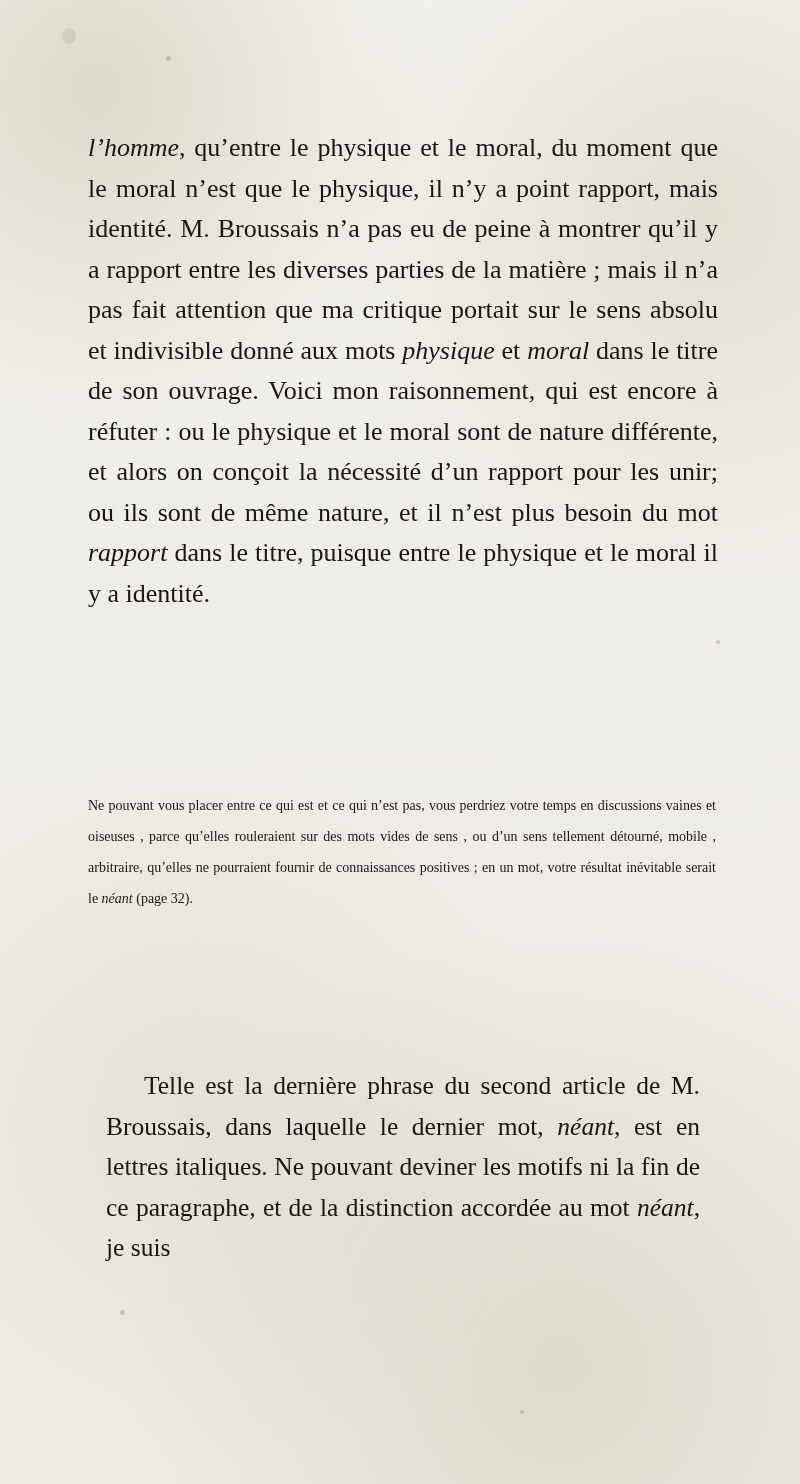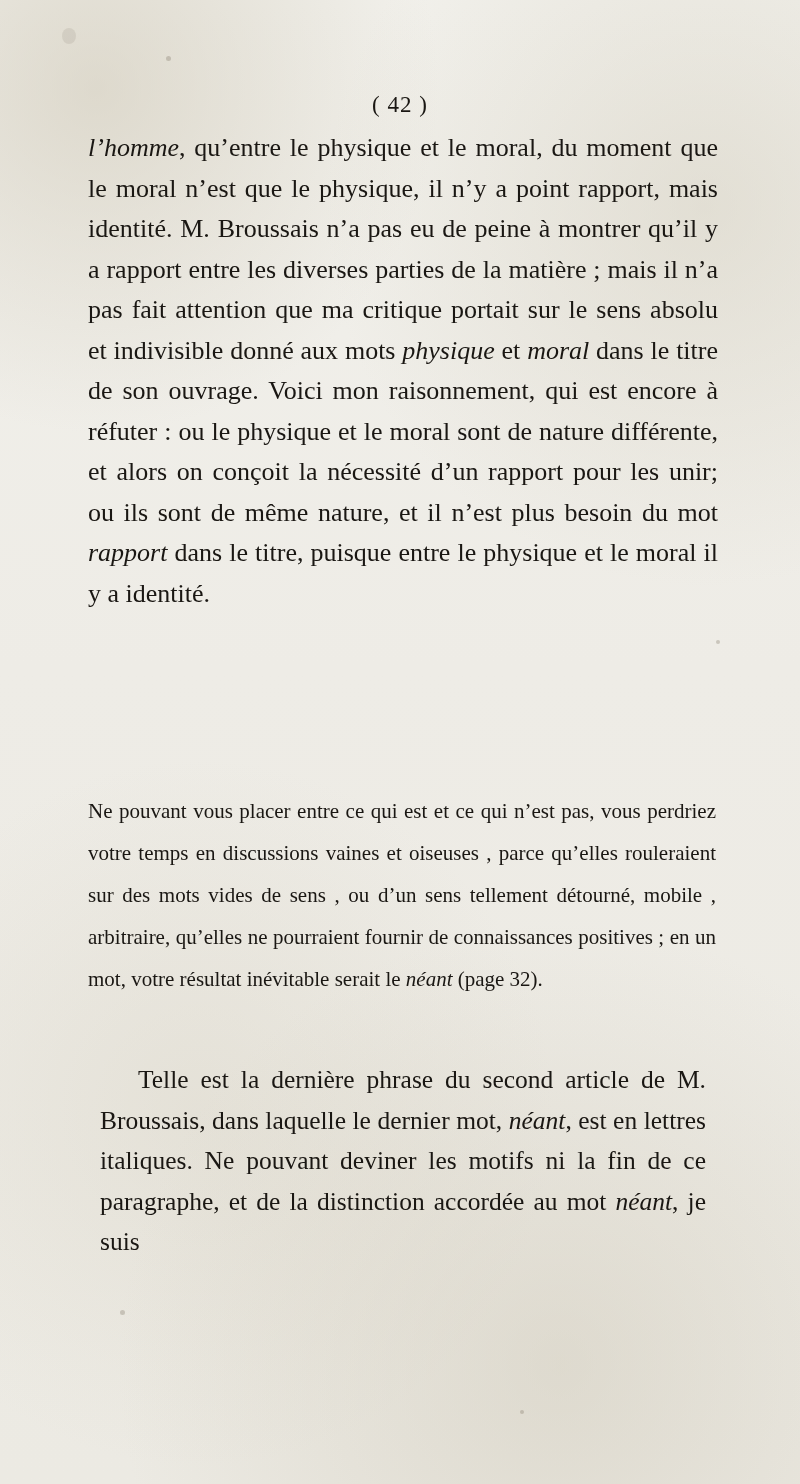--- a/index.html
+++ b/index.html
@@ -63,50 +63,49 @@
     margin: 0;
   }
   .it {
     font-style: italic;
   }
   .note {
     position: absolute;
     left: 88px;
     top: 790px;
     width: 628px;
-    font-size: 21px;
-    line-height: 42px;
+    font-size: 14px;
+    line-height: 31px;
     text-align: justify;
   }
   .note p { margin: 0; }
   .closing {
     position: absolute;
     left: 88px;
     top: 1048px;
     width: 630px;
     font-size: 25.5px;
     line-height: 40.5px;
     text-align: justify;
   }
-  .closing p { margin: 12px; }
+  .closing p { margin: 18px; }
   .indent { display: inline-block; width: 38px; }
 </style>
 </head>
 <body>
 
 <div class="paper-texture"></div>
 <div class="speck" style="left:62px; top:28px; width:14px; height:16px; opacity:.45;"></div>
 <div class="speck" style="left:166px; top:56px; width:5px; height:5px;"></div>
 <div class="speck" style="left:716px; top:640px; width:4px; height:4px;"></div>
 <div class="speck" style="left:120px; top:1310px; width:5px; height:5px;"></div>
 <div class="speck" style="left:520px; top:1410px; width:4px; height:4px;"></div>
 
 <div class="page">
 
-  <div class="page-number">( 42 )</div>
 
   <div class="body-text">
     <p><span class="it">l’homme</span><span>, qu’entre le physique et le moral, du moment que le moral n’est que le physique, il n’y a point rapport, mais identité. M. Broussais n’a pas eu de peine à montrer qu’il y a rapport entre les diverses parties de la matière ; mais il n’a pas fait attention que ma critique portait sur le sens absolu et indivisible donné aux mots </span><span class="it">physique</span><span> et </span><span class="it">moral</span><span> dans le titre de son ouvrage. Voici mon raisonnement, qui est encore à réfuter : ou le physique et le moral sont de nature différente, et alors on conçoit la nécessité d’un rapport pour les unir; ou ils sont de même nature, et il n’est plus besoin du mot </span><span class="it">rapport</span><span> dans le titre, puisque entre le physique et le moral il y a identité.</span></p>
   </div>
 
   <div class="note">
     <p><span>Ne pouvant vous placer entre ce qui est et ce qui n’est pas, vous perdriez votre temps en discussions vaines et oiseuses , parce qu’elles rouleraient sur des mots vides de sens , ou d’un sens tellement détourné, mobile , arbitraire, qu’elles ne pourraient fournir de connaissances positives ; en un mot, votre résultat inévitable serait le </span><span class="it">néant</span><span> (page 32).</span></p>
   </div>
 
   <div class="closing">

